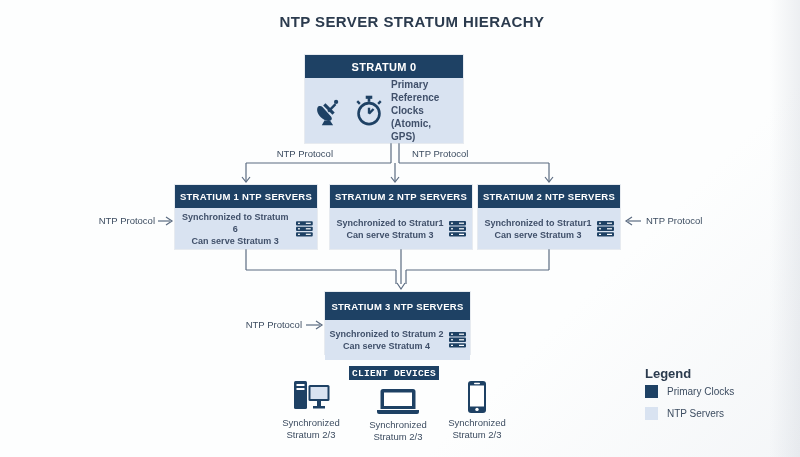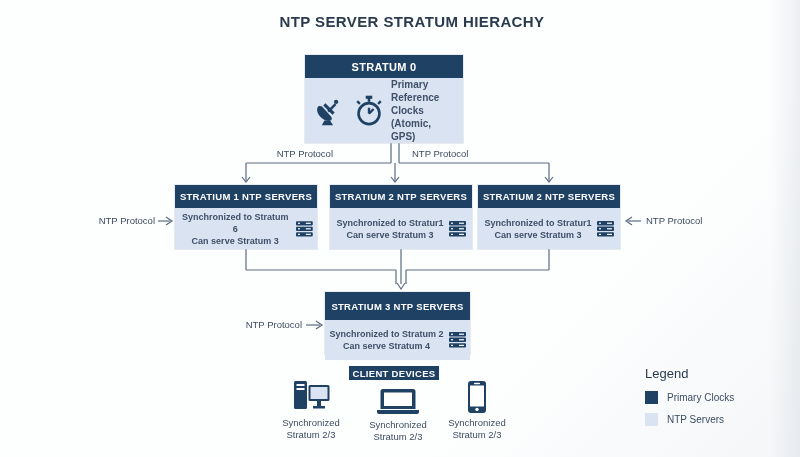--- a/index.html
+++ b/index.html
@@ -44,29 +44,29 @@
   .s3 .hdr{height:28px;font-size:9.5px;}
   .s3 .bdy{height:40px;gap:5px;padding:0 4px;}
   
   .plabel{
     position:absolute;font-size:9.5px;color:#3d4d61;white-space:nowrap;
   }
   
   .cd-bar{
     position:absolute;left:349px;top:366px;width:90px;height:14px;
     background:#1e4164;color:#fff;font-size:9.5px;font-weight:bold;
-    letter-spacing:.3px;display:flex;align-items:center;justify-content:center;
+    letter-spacing:.3px;display:flex;align-items:center;justify-content:center;font-family:Liberation Mono, monospace;
   }
   .device{position:absolute;display:flex;flex-direction:column;align-items:center;width:80px;}
   .device .dlabel{font-size:9.5px;line-height:11.5px;color:#3d4d61;text-align:center;margin-top:4px;}
   .dev1{left:271px;top:381px;} .dev2{left:358px;top:383px;} .dev3{left:437px;top:381px;}
   .dicon{height:32px;display:flex;align-items:flex-end;justify-content:center;}
   
   .legend{position:absolute;left:645px;top:366px;}
-  .legend .ltitle{font-size:13px;font-weight:normal;color:#2b3b4e;margin-bottom:10px;}
+  .legend .ltitle{font-size:13px;font-weight:bold;color:#2b3b4e;margin-bottom:4px;}
   .legend .litem{display:flex;align-items:center;gap:9px;margin-bottom:9px;}
   .legend .swatch{width:13px;height:13px;flex:0 0 auto;}
   .legend .swatch.dark{background:#1e4164;}
   .legend .swatch.light{background:#d9e3f1;}
   .legend .llabel{font-size:10px;color:#3d4d61;}
   svg.overlay{position:absolute;left:0;top:0;pointer-events:none;}
   .edge-shade{position:absolute;right:0;top:0;width:30px;height:457px;
     background:linear-gradient(to left,rgba(205,210,218,.35),rgba(205,210,218,0));}
 </style>
 </head>

